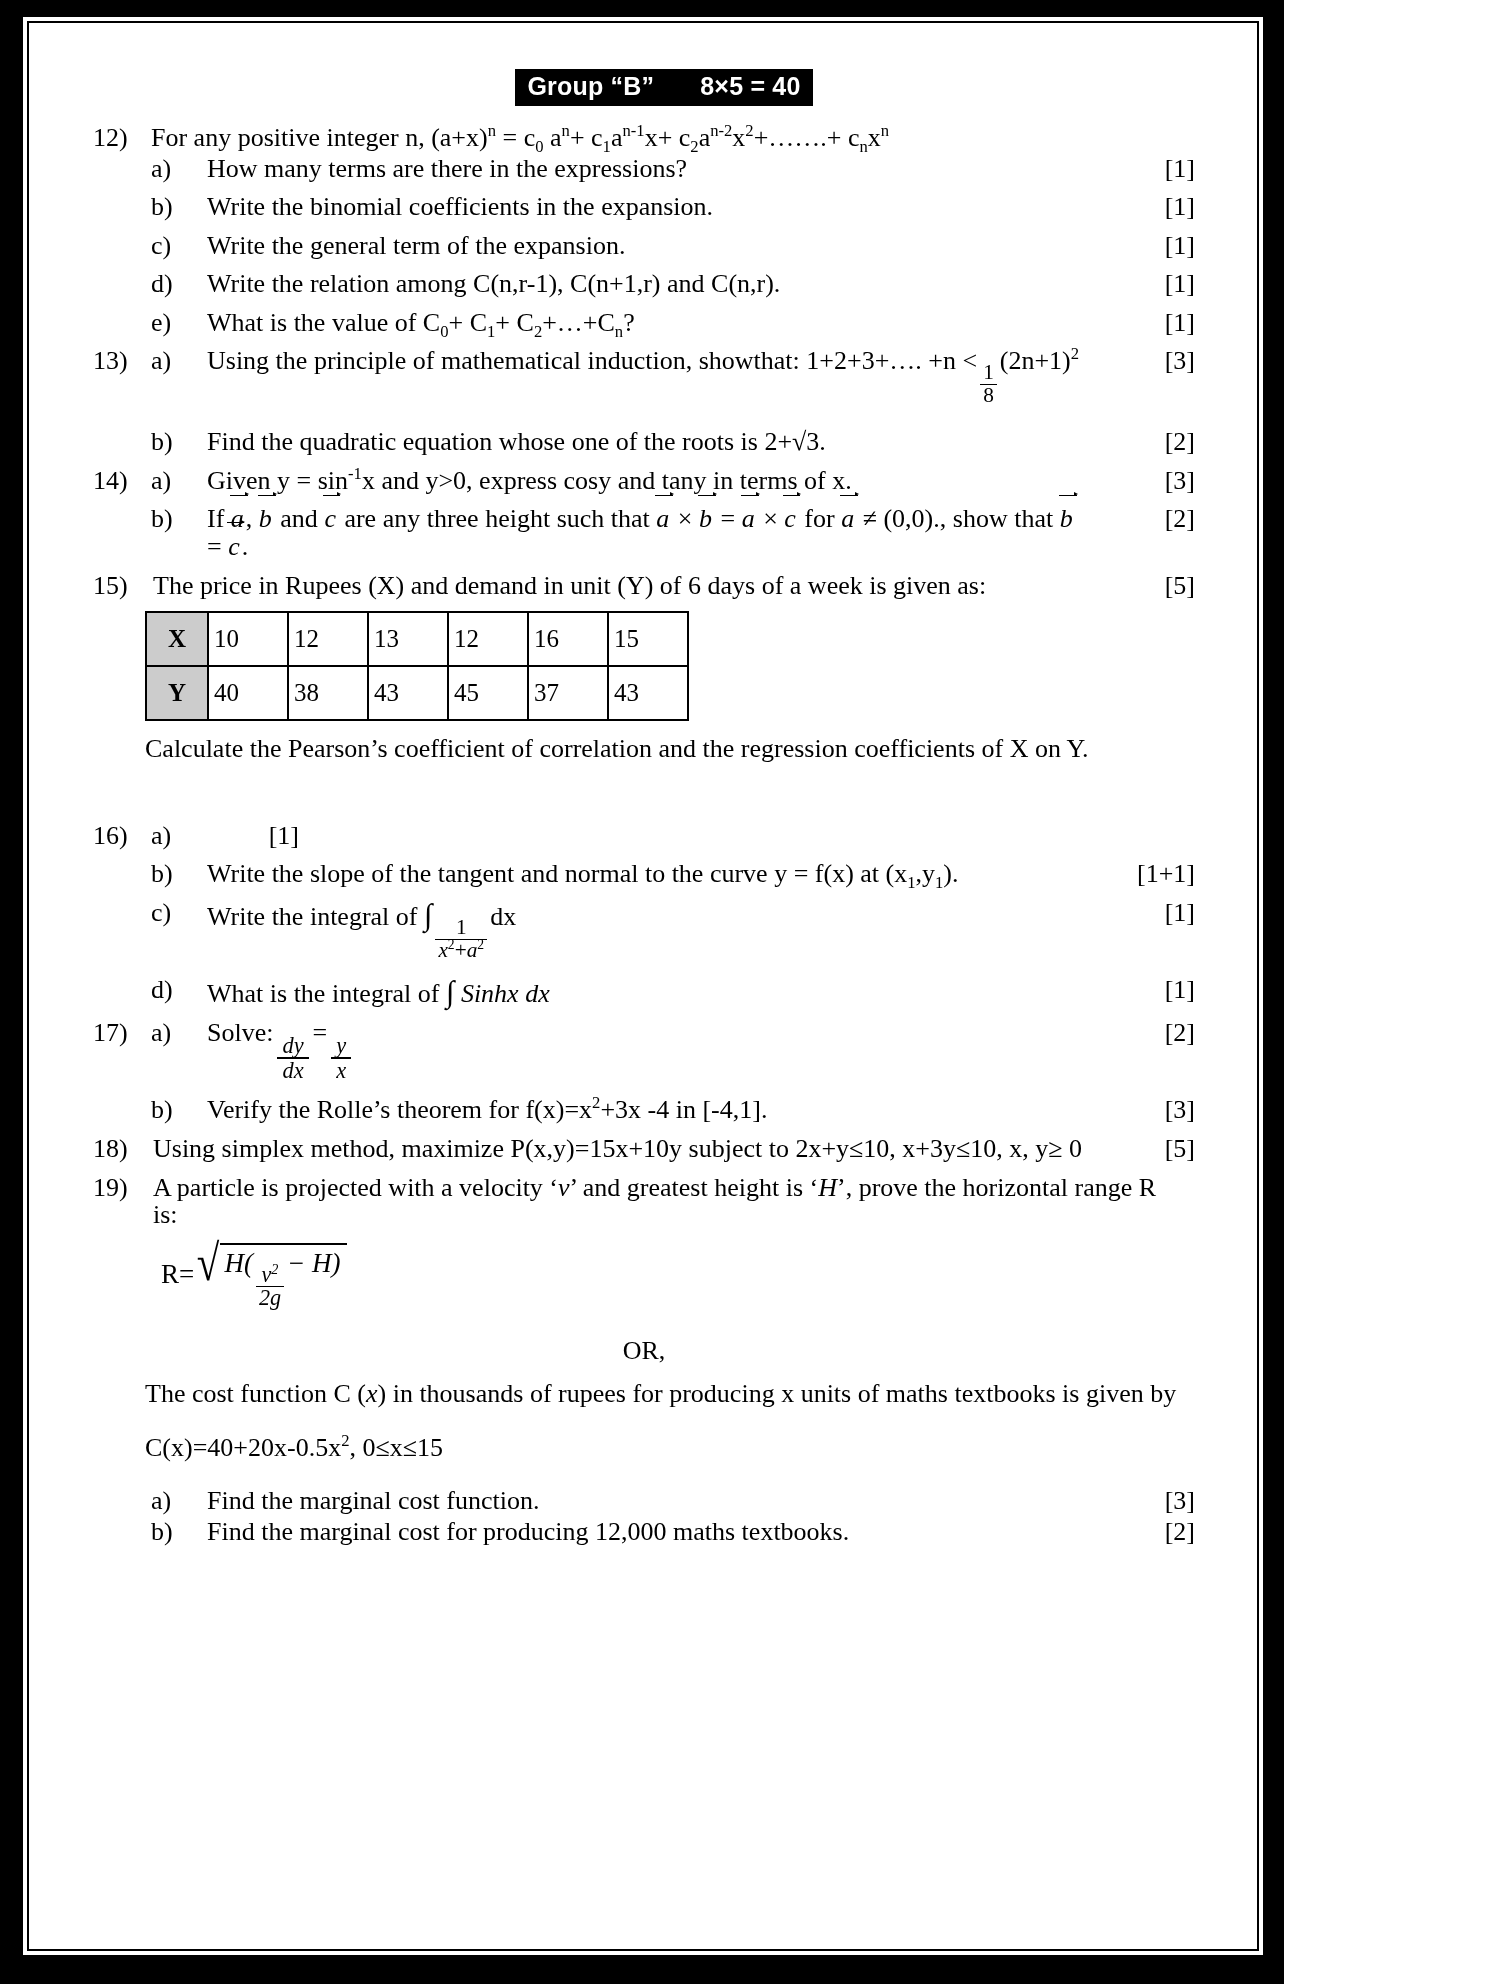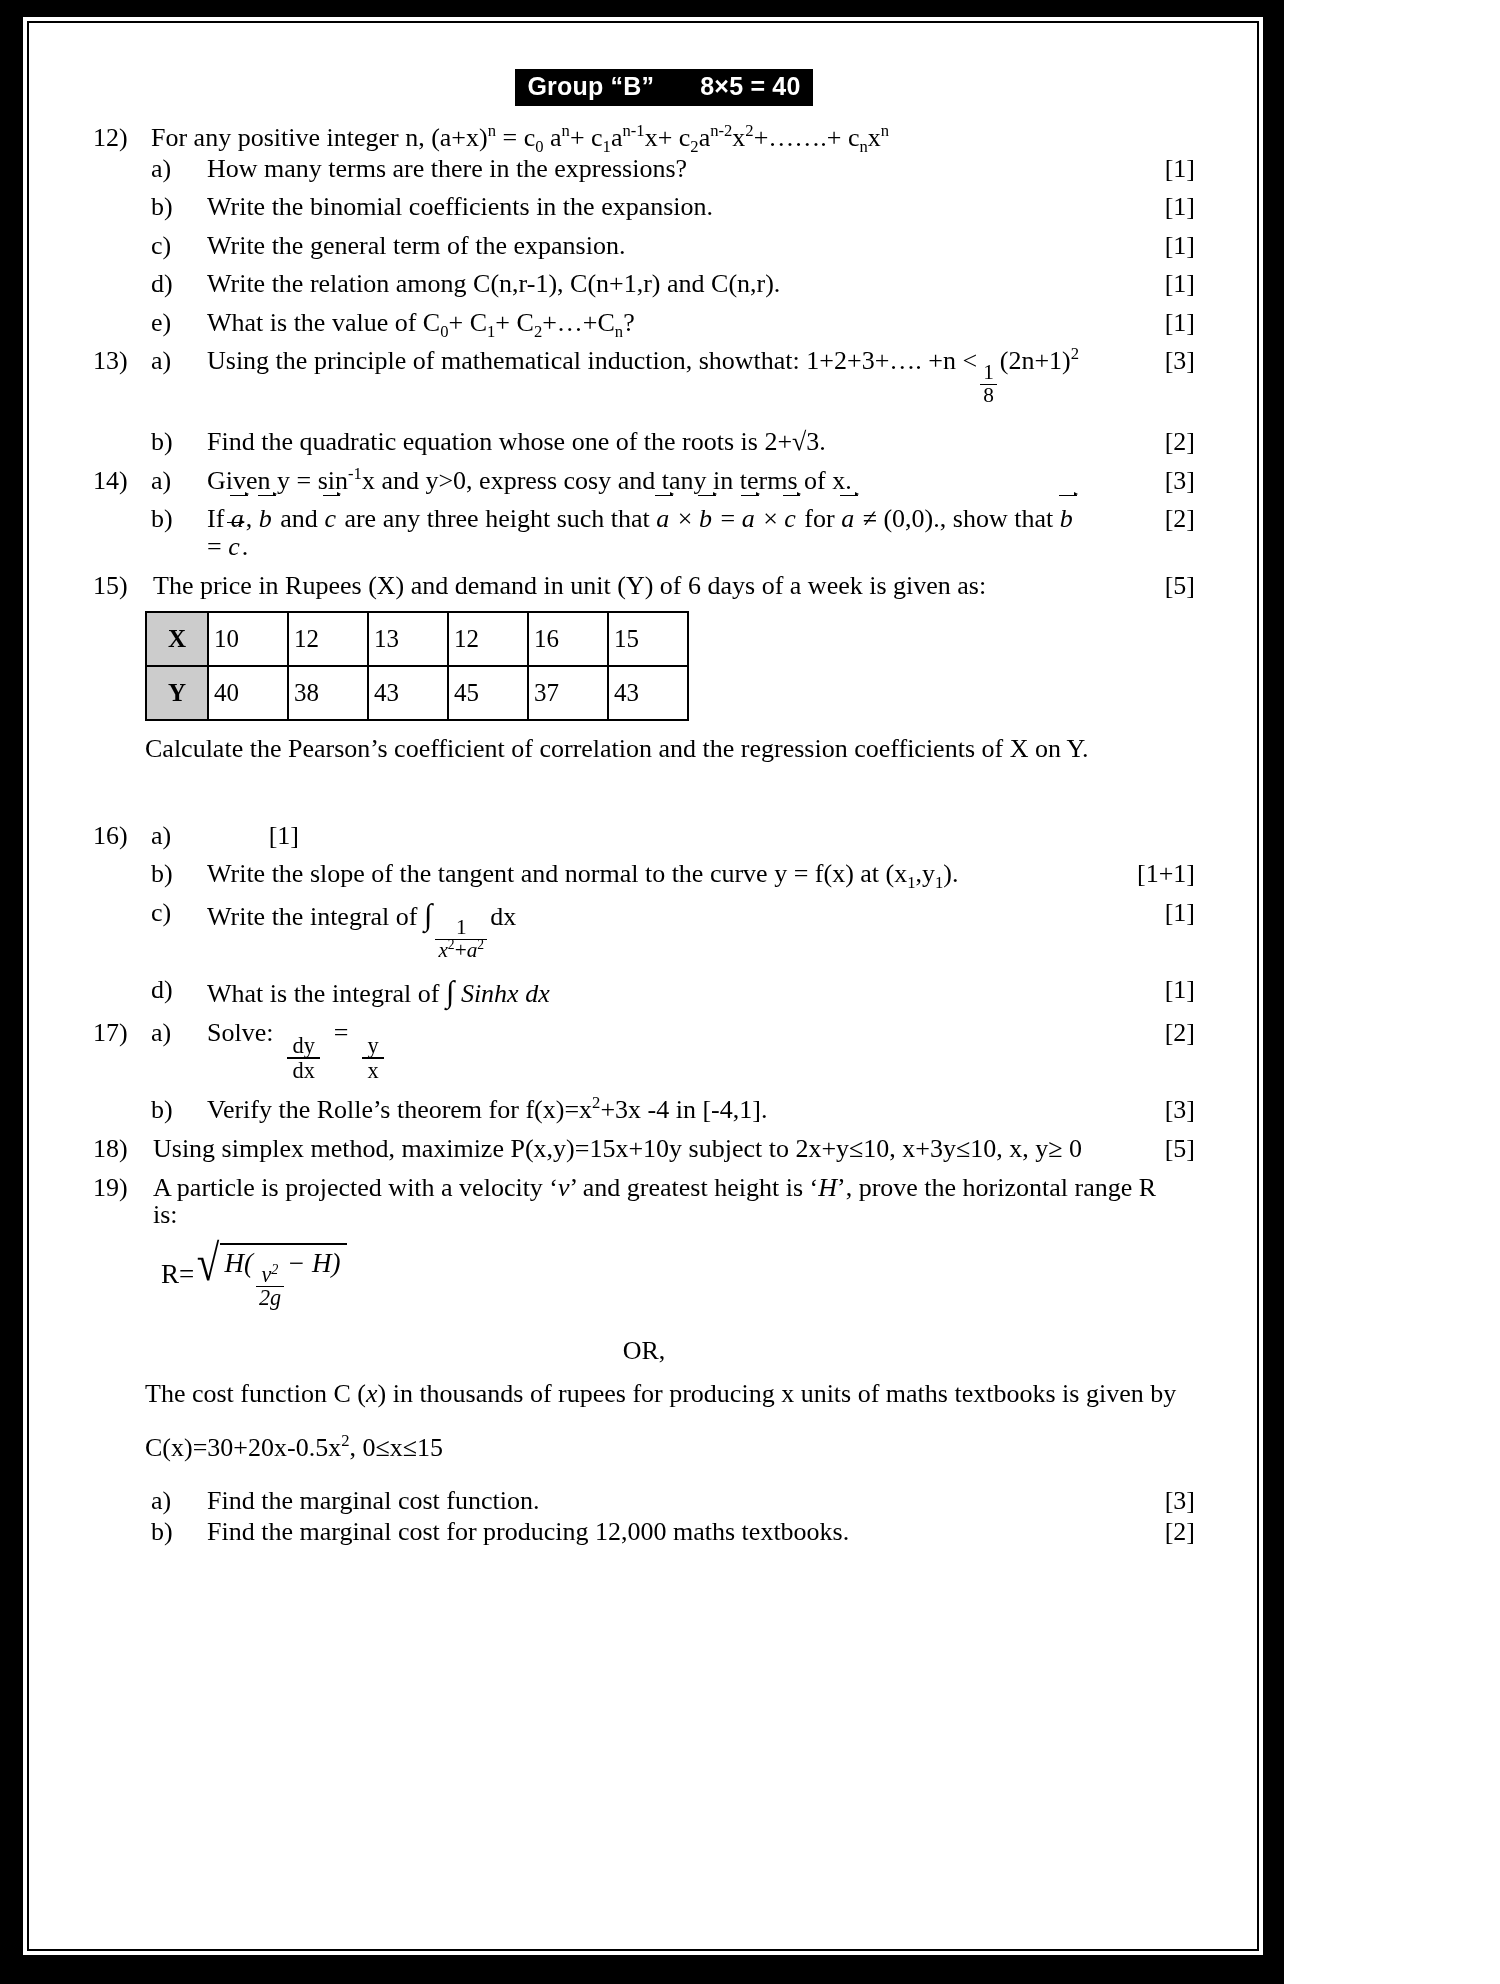--- a/index.html
+++ b/index.html
@@ -105,22 +105,23 @@
     line-height: 1.02;
   }
   .frac .num { padding: 0 3px; }
   .frac .den { padding: 0 3px; border-top: 1.6px solid #000; }
 
   .frac-lg {
     display: inline-flex;
     flex-direction: column;
     align-items: flex-end;
     vertical-align: -0.5em;
-    margin: 0 14px;
+    margin: 0 4px;
     font-size: 0.86em;
+    font-style: italic;
     line-height: 1.05;
   }
   .frac-lg .num { padding: 0 5px; }
   .frac-lg .den { padding: 0 5px; border-top: 2px solid #000; }
 
   .vec {
     position: relative;
     display: inline-block;
     font-style: italic;
     padding-right: 2px;
@@ -432,21 +433,21 @@
           </span>
   </div>
 
   <div class="center-line" style="margin-top:26px;">OR,</div>
 
   <div class="plain-line" style="margin-bottom:26px;">
     <span>The cost function C (</span><span class="ital">x</span><span>) in thousands of rupees for producing x units of maths textbooks is given by</span>
   </div>
 
   <div class="plain-line" style="margin-bottom:24px;">
-    <span>C(x)=30+20x-0.5x</span><sup>2</sup><span>, 0≤x≤15</span>
+    <span>C(x)=40+20x-0.5x</span><sup>2</sup><span>, 0≤x≤15</span>
   </div>
 
   <div class="q" style="margin-bottom:4px;">
     <div class="q-num"></div>
     <div class="q-sub">a)</div>
     <div class="q-body">Find the marginal cost function.</div>
     <div class="q-marks">[3]</div>
   </div>
 
   <div class="q">

